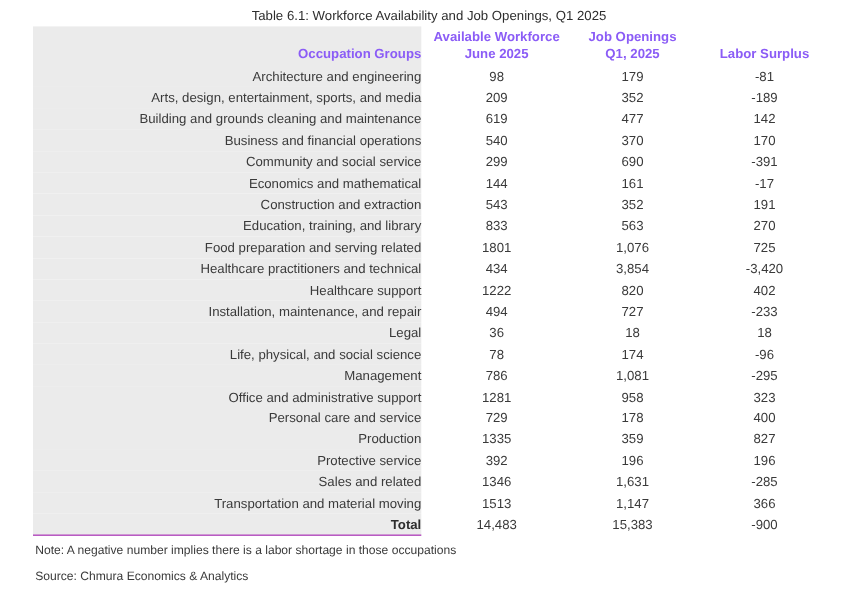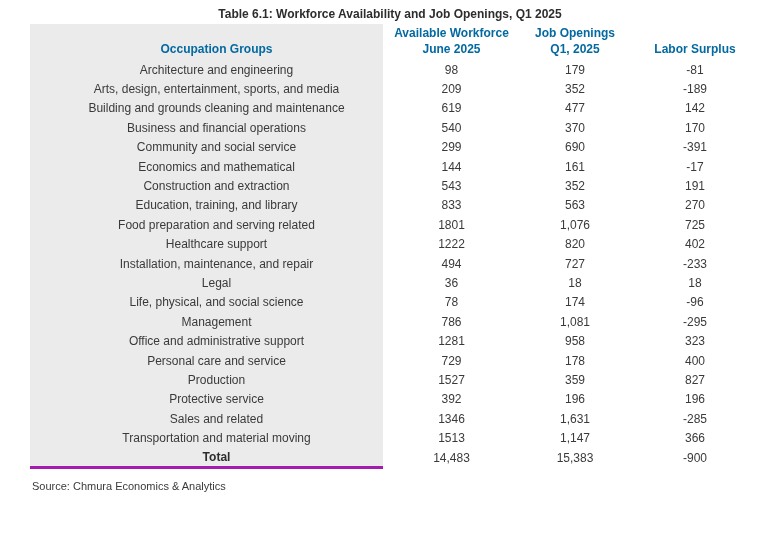--- a/index.html
+++ b/index.html
@@ -7,21 +7,21 @@
   body {
     width: 780px;
     height: 542px;
     font-family: "Liberation Sans", sans-serif;
     color: #3a3a3a;
     overflow: hidden;
   }
   .page { padding-top: 7px; }
   .title {
     text-align: center;
-    font-weight: bold;
+    font-weight: normal;
     font-size: 12px;
     color: #2d2d2d;
     margin-bottom: 3px;
   }
   table.wf {
     border-collapse: collapse;
     table-layout: fixed;
     margin-left: 30px;
     width: 730px;
     font-size: 12px;
@@ -30,38 +30,38 @@
   col.c-wf   { width: 137px; }
   col.c-jo   { width: 110px; }
   col.c-ls   { width: 130px; }
   thead th {
     font-weight: bold;
     vertical-align: bottom;
     text-align: center;
     height: 36px;
     line-height: 1.28;
     padding: 0 0 3px 0;
-    color: #0369a1;
+    color: #8b5cf6;
   }
   .shaded { background: #ebebeb; }
   th.occ, td.occ {
-    text-align: center;
+    text-align: right;
     padding-left: 20px;
   }
   tbody td {
     text-align: center;
     height: 19.4px;
     padding: 0;
     vertical-align: middle;
     font-weight: normal;
   }
   tr.total-row td.occ {
     font-weight: bold;
     color: #2d2d2d;
-    border-bottom: 3px solid #a21caf;
+    border-bottom: 1px solid #a21caf;
   }
   .note, .source {
     margin-left: 32px;
     font-size: 11px;
     color: #3a3a3a;
   }
   .note { margin-top: 8px; }
   .source { margin-top: 11px; }
 </style>
 </head>
@@ -136,20 +136,26 @@
     <td>563</td>
     <td>270</td>
   </tr>
         <tr>
     <td class="occ shaded">Food preparation and serving related</td>
     <td>1801</td>
     <td>1,076</td>
     <td>725</td>
   </tr>
         <tr>
+    <td class="occ shaded">Healthcare practitioners and technical</td>
+    <td>434</td>
+    <td>3,854</td>
+    <td>-3,420</td>
+  </tr>
+        <tr>
     <td class="occ shaded">Healthcare support</td>
     <td>1222</td>
     <td>820</td>
     <td>402</td>
   </tr>
         <tr>
     <td class="occ shaded">Installation, maintenance, and repair</td>
     <td>494</td>
     <td>727</td>
     <td>-233</td>
@@ -179,21 +185,21 @@
     <td>323</td>
   </tr>
         <tr>
     <td class="occ shaded">Personal care and service</td>
     <td>729</td>
     <td>178</td>
     <td>400</td>
   </tr>
         <tr>
     <td class="occ shaded">Production</td>
-    <td>1527</td>
+    <td>1335</td>
     <td>359</td>
     <td>827</td>
   </tr>
         <tr>
     <td class="occ shaded">Protective service</td>
     <td>392</td>
     <td>196</td>
     <td>196</td>
   </tr>
         <tr>
@@ -212,15 +218,16 @@
     <tbody>
       <tr class="total-row">
         <td class="occ shaded">Total</td>
         <td>14,483</td>
         <td>15,383</td>
         <td>-900</td>
       </tr>
     </tbody>
   </table>
 
+  <div class="note">Note: A negative number implies there is a labor shortage in those occupations</div>
   <div class="source">Source: Chmura Economics &amp; Analytics</div>
 
 </div>
 
 </body></html>

